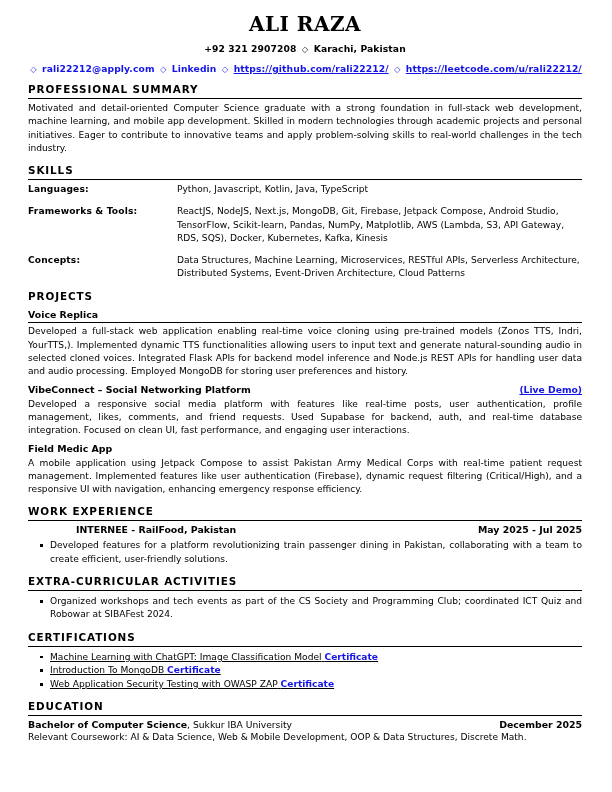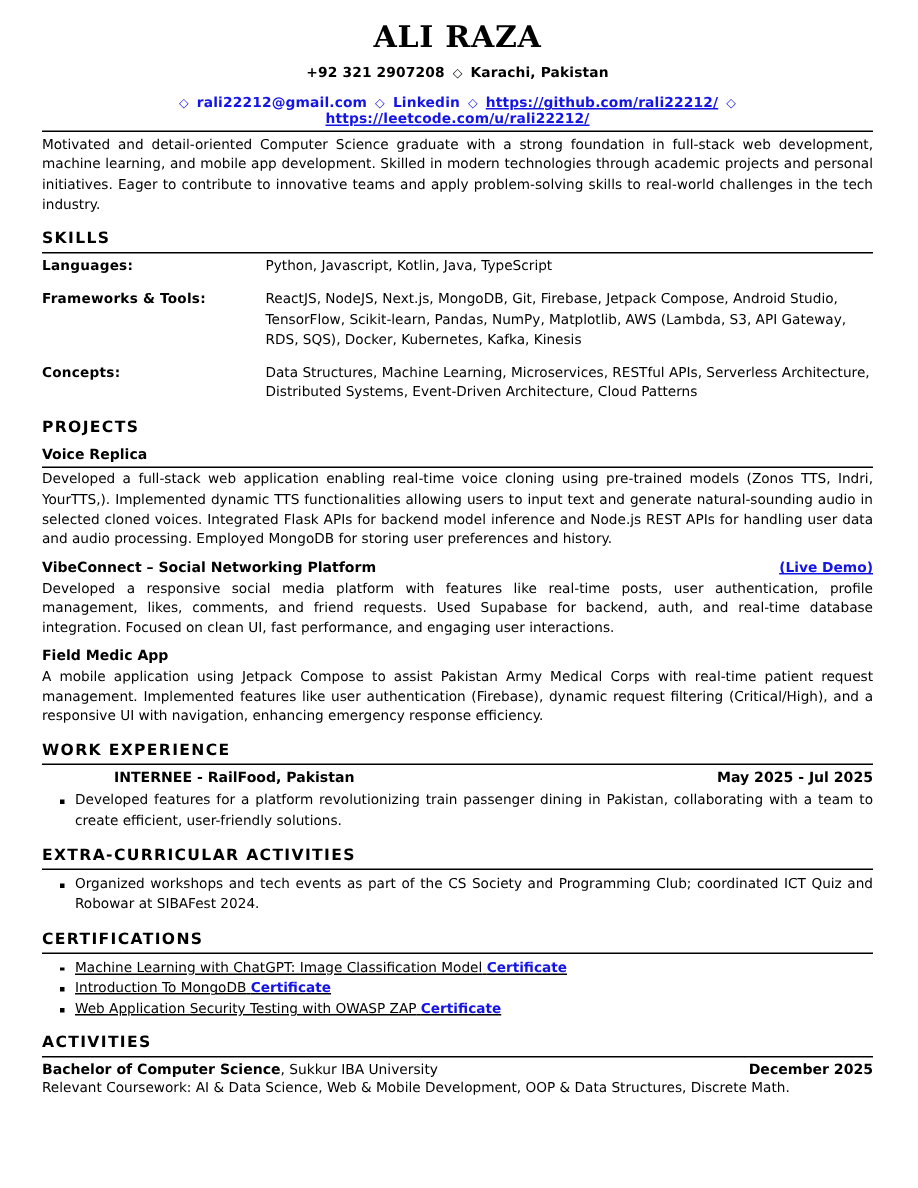--- a/index.html
+++ b/index.html
@@ -184,29 +184,30 @@
   <div class="name">ALI RAZA</div>
 
   <div class="contact-line">
     <span>+92 321 2907208</span>
     <span class="diamond">◇</span>
     <span>Karachi, Pakistan</span>
   </div>
 
   <div class="links-line">
     <span class="diamond blue">◇</span>
-    <a class="link" href="#">rali22212@gmail.com</a>
+    <a class="link" href="#">rali22212@apply.com</a>
     <span class="diamond blue">◇</span>
     <a class="link" href="#">Linkedin</a>
     <span class="diamond blue">◇</span>
     <a class="link u" href="#">https://github.com/rali22212/</a>
     <span class="diamond blue">◇</span>
     <a class="link u" href="#">https://leetcode.com/u/rali22212/</a>
   </div>
 
+  <div class="section-head">PROFESSIONAL SUMMARY</div>
   <hr class="rule">
   <p class="para">Motivated and detail-oriented Computer Science graduate with a strong foundation in full-stack web development, machine learning, and mobile app development. Skilled in modern technologies through academic projects and personal initiatives. Eager to contribute to innovative teams and apply problem-solving skills to real-world challenges in the tech industry.</p>
 
   <div class="section-head">SKILLS</div>
   <hr class="rule">
   <div class="skills">
     <div class="skill-row">
       <div class="skill-label">Languages:</div>
       <div class="skill-value">Python, Javascript, Kotlin, Java, TypeScript</div>
     </div>
@@ -261,21 +262,21 @@
     <li>
       <span>Introduction To MongoDB</span>
       <a class="link" href="#">Certificate</a>
     </li>
     <li>
       <span>Web Application Security Testing with OWASP ZAP</span>
       <a class="link" href="#">Certificate</a>
     </li>
   </ul>
 
-  <div class="section-head">ACTIVITIES</div>
+  <div class="section-head">EDUCATION</div>
   <hr class="rule">
   <div class="edu-row">
     <div class="edu-degree">
       <span>Bachelor of Computer Science</span><span class="school">, Sukkur IBA University</span>
     </div>
     <div class="edu-date">December 2025</div>
   </div>
   <div class="edu-course">Relevant Coursework: AI &amp; Data Science, Web &amp; Mobile Development, OOP &amp; Data Structures, Discrete Math.</div>
 
 </div>

